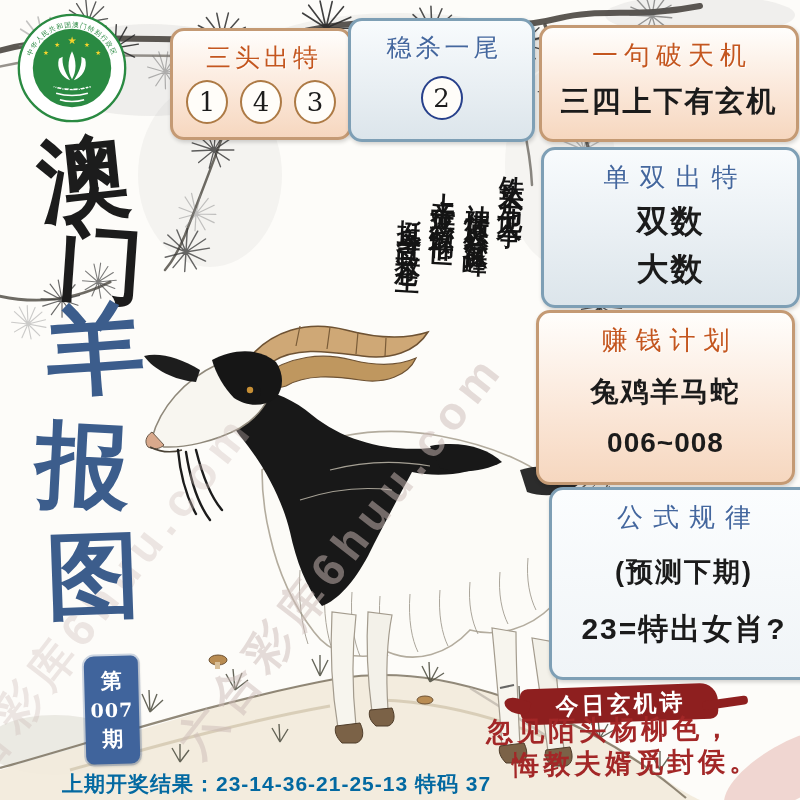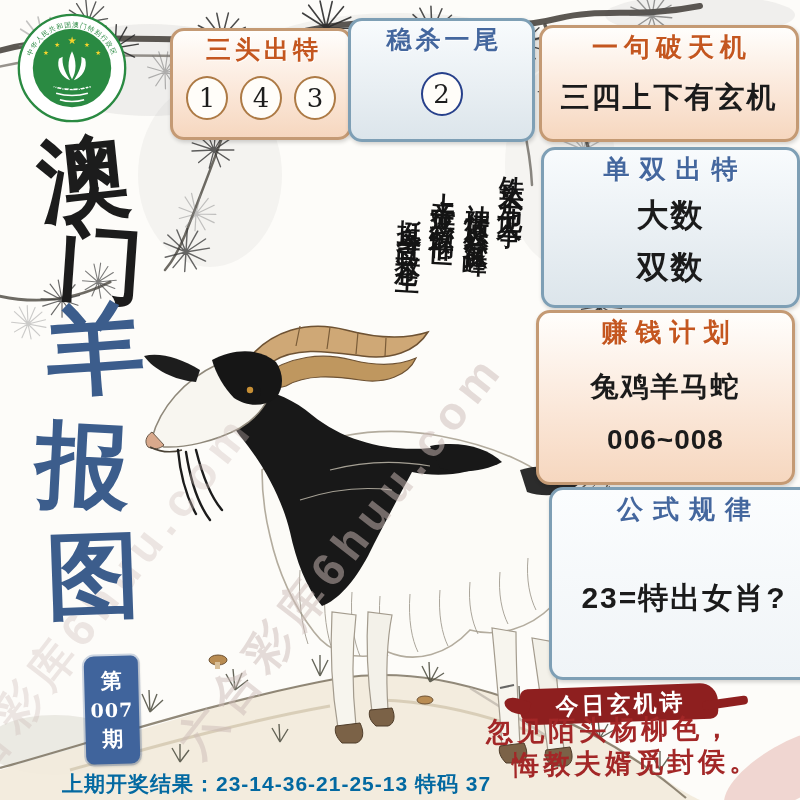--- a/index.html
+++ b/index.html
@@ -20,21 +20,21 @@
   #issue-stamp .sn{font-size:19px;letter-spacing:1px;}
   
   .vcol{position:absolute;z-index:1;writing-mode:vertical-rl;text-orientation:upright;
     font-family:"DejaVu Serif",serif;font-weight:700;font-size:25px;letter-spacing:8px;
     color:#141414;height:260px;transform:rotate(3deg);}
   
   .panel{position:absolute;z-index:3;border-radius:14px;display:flex;flex-direction:column;
     align-items:center;box-shadow:1px 2px 4px rgba(0,0,0,.18);}
   .warm{border:3px solid #c49a74;background:linear-gradient(180deg,#fffefc 0%,#fbe8da 55%,#f6d7bf 100%);}
   .cool{border:3px solid #7e9fb5;background:linear-gradient(180deg,#f8fbfd 0%,#e9eff3 55%,#dce5eb 100%);}
-  .p-title{font-weight:700;font-size:26px;letter-spacing:6px;text-indent:6px;margin-top:2px;
+  .p-title{font-weight:400;font-size:26px;letter-spacing:6px;text-indent:6px;margin-top:10px;
     text-shadow:1px 1px 0 rgba(255,255,255,.8);}
   .warm-t{color:#c4561f;}
   .cool-t{color:#44679e;}
   .circle-row{display:flex;gap:12px;align-items:center;justify-content:center;flex:1;margin-bottom:8px;}
   .numcircle{width:38px;height:40px;border-radius:50%;background:#fffdf9;display:flex;align-items:center;
     justify-content:center;font-family:"DejaVu Serif",serif;font-size:26px;color:#1d1d1d;}
   .warm-c{border:2px solid #ad7a45;}
   .cool-c{border:2px solid #27408b;}
   .p-line{font-weight:700;color:#1b1b1b;letter-spacing:2px;}
   .p-body{display:flex;flex-direction:column;align-items:center;justify-content:space-evenly;flex:1;width:100%;padding-bottom:8px;}
@@ -260,36 +260,37 @@
   <div class="panel warm" style="left:539px;top:25px;width:254px;height:111px;">
     <div class="p-title warm-t">一句破天机</div>
     <div class="p-body">
       <div class="p-line" style="font-size:29px;">三四上下有玄机</div>
     </div>
   </div>
 
   <div class="panel cool" style="left:541px;top:147px;width:253px;height:155px;">
     <div class="p-title cool-t" style="letter-spacing:10px;text-indent:10px;">单双出特</div>
     <div class="p-body">
+      <div class="p-line" style="font-size:32px;">双数</div>
       <div class="p-line" style="font-size:32px;">大数</div>
-      <div class="p-line" style="font-size:32px;">双数</div>
     </div>
   </div>
 
   <div class="panel warm" style="left:536px;top:310px;width:253px;height:169px;">
     <div class="p-title warm-t" style="letter-spacing:8px;text-indent:8px;">赚钱计划</div>
     <div class="p-body">
       <div class="p-line" style="font-size:28px;">兔鸡羊马蛇</div>
       <div class="p-line" style="font-size:28px;letter-spacing:1px;">006~008</div>
     </div>
   </div>
 
   <div class="panel cool" style="left:549px;top:487px;width:264px;height:187px;background:linear-gradient(180deg,#fbfdfe 0%,#f0f4f7 100%);">
     <div class="p-title cool-t" style="letter-spacing:10px;text-indent:10px;">公式规律</div>
     <div class="p-body">
+      <div class="p-line" style="font-size:27px;">(预测下期)</div>
       <div class="p-line" style="font-size:30px;">23=特出女肖?</div>
     </div>
   </div>
 
   <div id="mystery-banner">
     <span>今日玄机诗</span>
   </div>
   <div class="red-line" style="left:486px;top:712px;">忽见陌头杨柳色，</div>
   <div class="red-line" style="left:512px;top:745px;">悔教夫婿觅封侯。</div>
 

